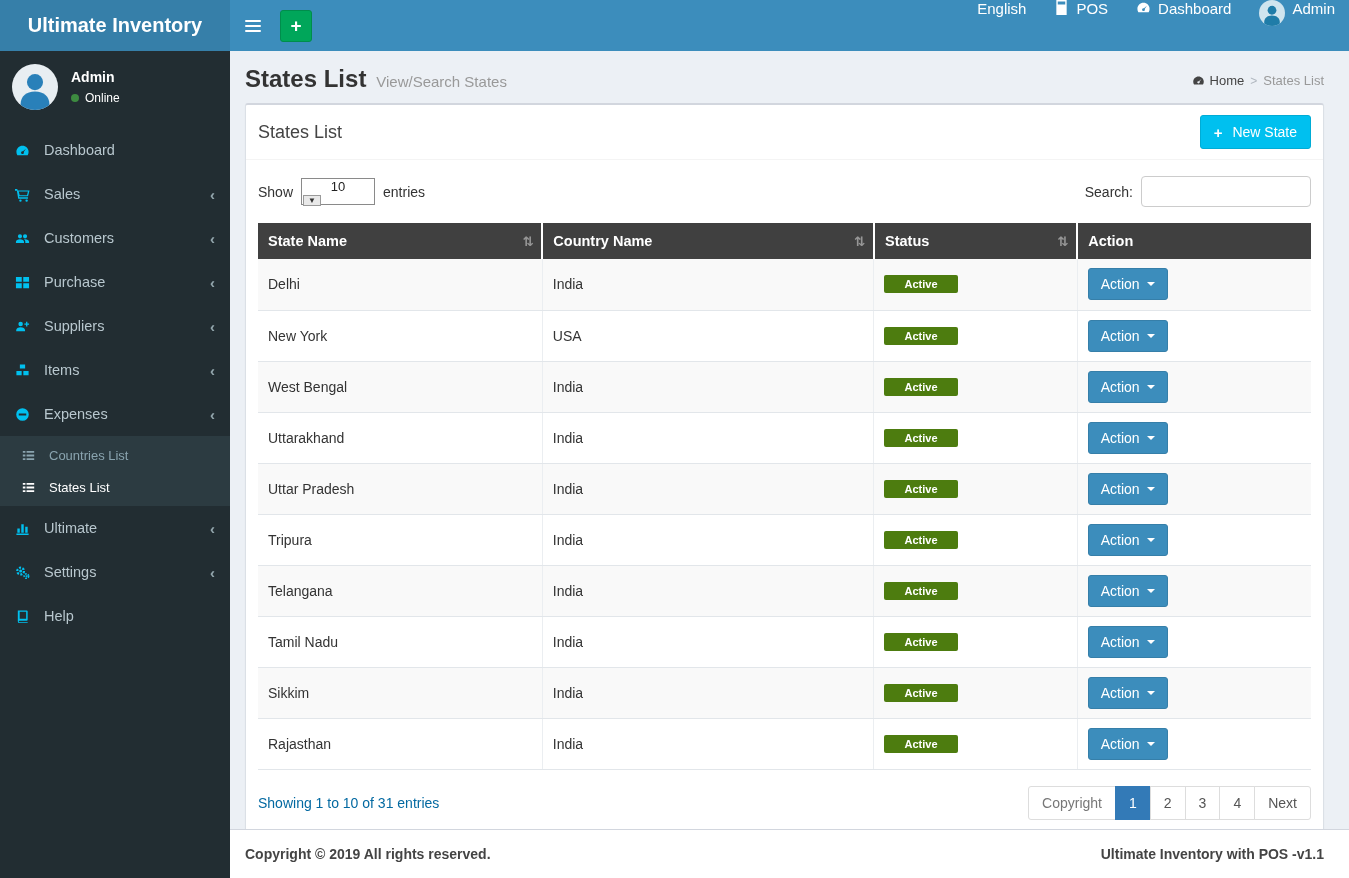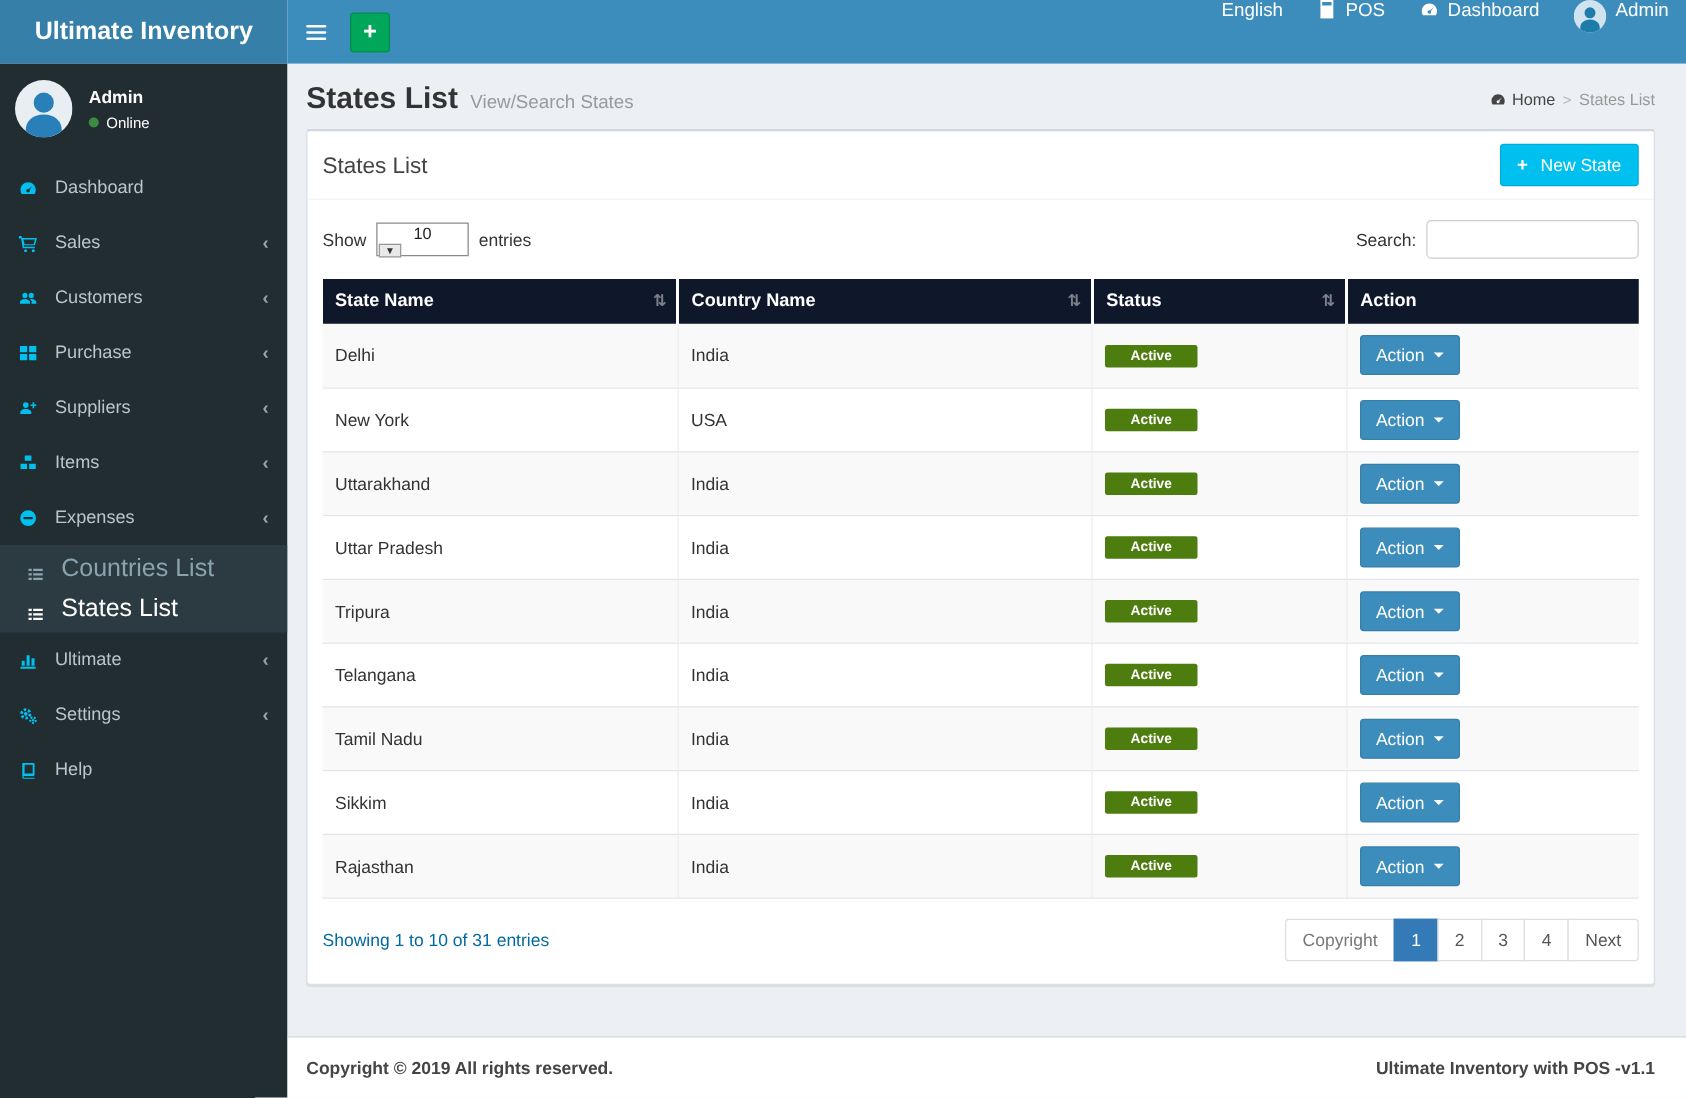--- a/index.html
+++ b/index.html
@@ -32,21 +32,21 @@
   .sidebar-menu { list-style:none; margin-top:4px; }
   .menu-item { display:flex; align-items:center; height:44px; padding:0 15px 0 12px; color:#b8c7ce;
                font-size:14.5px; border-left:3px solid transparent; cursor:pointer; }
   .menu-item .s-icon { width:18px; height:15px; margin-right:11px; color:#00c0ef; flex:0 0 auto; }
   .menu-item .s-icon svg { width:15px; height:15px; fill:currentColor; }
   .menu-item.active-parent { background:#1e282c; color:#fff; border-left-color:#3c8dbc; }
   .chev { margin-left:auto; color:#93a6ad; font-size:15px; font-weight:bold; line-height:1; }
   .chev.down { transform:rotate(-90deg); color:#e6e6e6; }
 
   .submenu { list-style:none; background:#2c3b41; padding:3px 0; }
-  .submenu-item { display:flex; align-items:center; height:32px; padding-left:22px; color:#8aa4af; font-size:20px; cursor:pointer; }
+  .submenu-item { display:flex; align-items:center; height:32px; padding-left:22px; color:#8aa4af; font-size:13px; cursor:pointer; }
   .submenu-item .s-icon { width:17px; height:13px; margin-right:10px; }
   .submenu-item .s-icon svg { width:13px; height:13px; fill:currentColor; }
   .submenu-item.active { color:#fff; }
 
   
   .content-wrapper { position:absolute; left:230px; top:51px; right:0; bottom:49px; background:#ecf0f5; overflow:hidden; }
   .content-header { display:flex; align-items:baseline; justify-content:space-between; padding:14px 25px 0 15px;gap:16px; }
   .page-title { font-size:24px; font-weight:bold; color:#333; }
   .page-subtitle { font-size:15px; font-weight:normal; color:#999; margin-left:6px; }
   .breadcrumb { display:flex; align-items:center; gap:6px; font-size:13px; color:#444; }
@@ -67,21 +67,21 @@
   .controls-row { display:flex; align-items:center; justify-content:space-between; padding:10px 0 16px; }
   .len-wrap { display:flex; align-items:center; gap:8px; }
   .select-box { display:flex; width:74px; height:27px; border:1px solid #8a8a8a; background:#fff; cursor:pointer;flex-direction:column; }
   .select-box .val { flex:1; display:flex; align-items:center; justify-content:center; font-size:13px; color:#222; }
   .select-box .arrow { width:18px; border:1px solid #9a9a9a; margin:1px; background:#e9e9e9; display:flex;
                        align-items:center; justify-content:center; font-size:8px; color:#333; }
   .search-wrap { display:flex; align-items:center; gap:8px; }
   .search-input { width:170px; height:31px; border:1px solid #ccc; border-radius:4px; padding:0 8px; font-size:14px; outline:none; }
 
   table.data-table { width:100%; border-collapse:collapse; }
-  .data-table thead th { background:#0f172a; color:#fff; text-align:left; font-size:14.5px; font-weight:bold;
+  .data-table thead th { background:#404040; color:#fff; text-align:left; font-size:14.5px; font-weight:bold;
                          padding:10px 10px; border-right:2px solid #fff; position:relative; cursor:pointer; }
   .data-table thead th:last-child { border-right:none; }
   .sort-icon { position:absolute; right:8px; top:50%; transform:translateY(-50%); opacity:.45; font-size:13px; }
   .data-table tbody td { height:51px; vertical-align:middle; padding:0 10px; font-size:14px; color:#333;
                          border-bottom:1px solid #e2e6ea; border-right:1px solid #ebeef1; }
   .data-table tbody td:last-child { border-right:none; }
   .data-table tbody tr:nth-child(odd) { background:#f9f9f9; }
   .badge-active { background:#4d7c0f; color:#fff; font-size:11px; font-weight:bold; padding:3px 20px; border-radius:2px; display:inline-block; }
   .btn-action { background:#3c8dbc; border:1px solid #367fa9; color:#fff; font-size:14px; padding:7px 12px;
                 border-radius:3px; cursor:pointer; display:inline-flex; align-items:center; gap:7px; }
@@ -378,20 +378,29 @@
           <tr>
             <td>New York</td>
             <td>USA</td>
             <td><span class="badge-active">Active</span></td>
             <td><button class="btn-action">
                   <span>Action</span>
                   <span class="caret"></span>
                 </button></td>
           </tr>
           <tr>
+            <td>West Bengal</td>
+            <td>India</td>
+            <td><span class="badge-active">Active</span></td>
+            <td><button class="btn-action">
+                  <span>Action</span>
+                  <span class="caret"></span>
+                </button></td>
+          </tr>
+          <tr>
             <td>Uttarakhand</td>
             <td>India</td>
             <td><span class="badge-active">Active</span></td>
             <td><button class="btn-action">
                   <span>Action</span>
                   <span class="caret"></span>
                 </button></td>
           </tr>
           <tr>
             <td>Uttar Pradesh</td>

